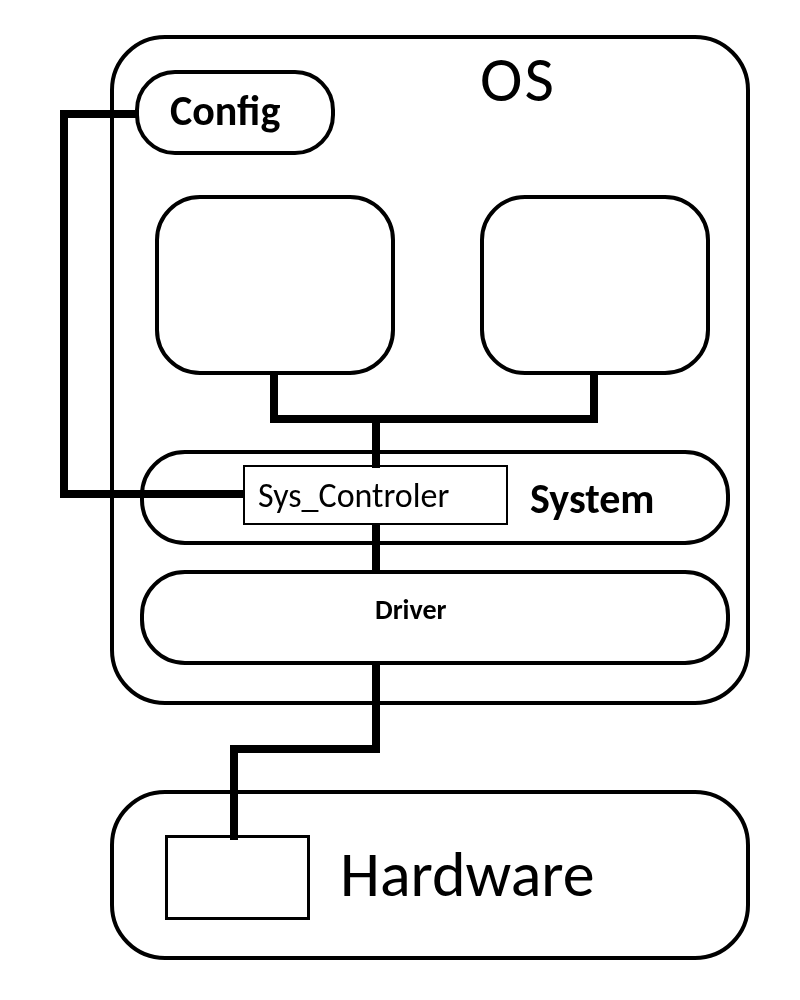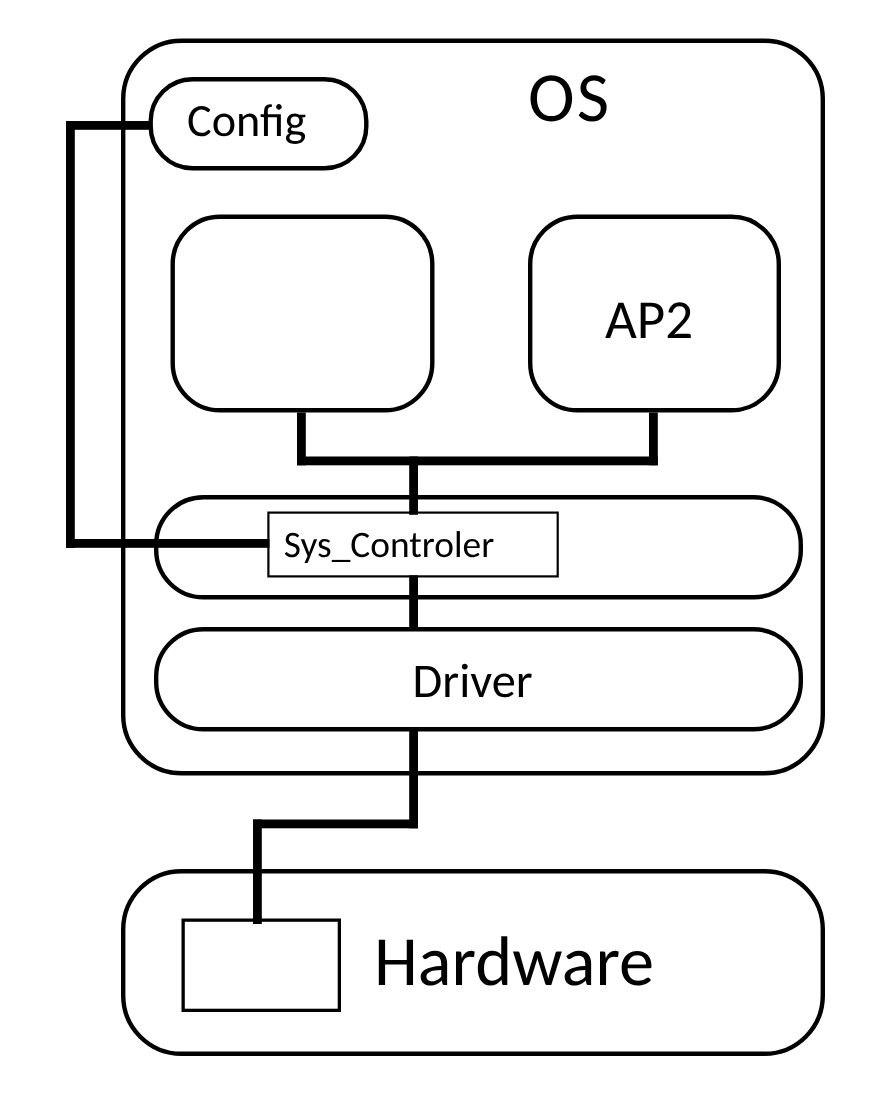--- a/index.html
+++ b/index.html
@@ -22,21 +22,21 @@
     background: #fff;
     box-sizing: border-box;
   }
   .big-label {
     font-size: 64px;
     font-weight: 400;
     position: absolute;
   }
   .mid-label {
     font-size: 42px;
-    font-weight: 400;
+    font-weight: 700;
     position: absolute;
   }
   .small-label {
     font-size: 32px;
     font-weight: 400;
     position: absolute;
     text-align: right;
   }
   .thin-box {
     position: absolute;
@@ -49,43 +49,43 @@
     background: #000;
   }
 </style>
 </head>
 <body>
 
 <div class="canvas">
 
   <div class="box" style="left:110px; top:35px; width:640px; height:670px; border-radius:55px;">
   </div>
-  <span class="big-label" style="left:480px; top:50px; letter-spacing:2px;">OS</span>
+  <span class="big-label" style="left:480px; top:40px; letter-spacing:2px;">OS</span>
 
   <div class="box" style="left:135px; top:70px; width:200px; height:85px; border-radius:40px;">
   </div>
   <span class="mid-label" style="left:170px; top:85px;">Config</span>
 
   <div class="box" style="left:155px; top:195px; width:240px; height:180px; border-radius:45px;">
   </div>
 
   <div class="box" style="left:480px; top:195px; width:230px; height:180px; border-radius:45px;">
   </div>
-  <span class="mid-label" style="left:550px; top:260px; font-size:50px;">AP2</span>
 
   <div class="box" style="left:140px; top:450px; width:590px; height:95px; border-radius:45px;">
   </div>
+  <span class="mid-label" style="left:530px; top:473px; font-size:42px;">System</span>
 
   <div class="thin-box" style="left:243px; top:465px; width:265px; height:60px;">
   </div>
   <span class="small-label" style="left:258px; top:475px; font-size:34px;">Sys_Controler</span>
 
   <div class="box" style="left:140px; top:570px; width:590px; height:95px; border-radius:45px;">
   </div>
-  <span class="mid-label" style="left:375px; top:592px; font-size:44px;">Driver</span>
+  <span class="mid-label" style="left:375px; top:592px; font-size:28px;">Driver</span>
 
   <div class="box" style="left:110px; top:790px; width:640px; height:170px; border-radius:55px;">
   </div>
   <span class="big-label" style="left:340px; top:835px; font-size:64px;">Hardware</span>
 
   <div class="thin-box" style="left:165px; top:835px; width:145px; height:85px; border-width:3px;">
   </div>
 
   <div class="line" style="left:60px; top:110px; width:78px; height:8px;"></div>
 

